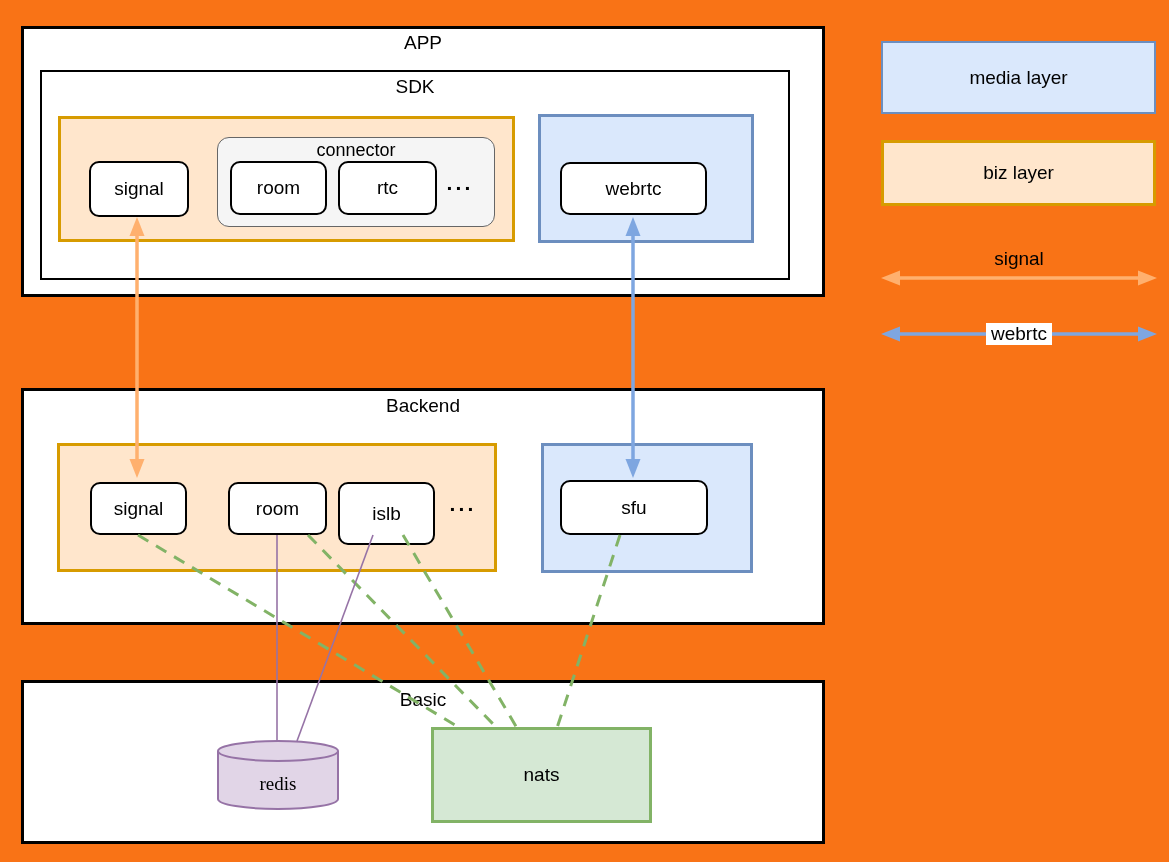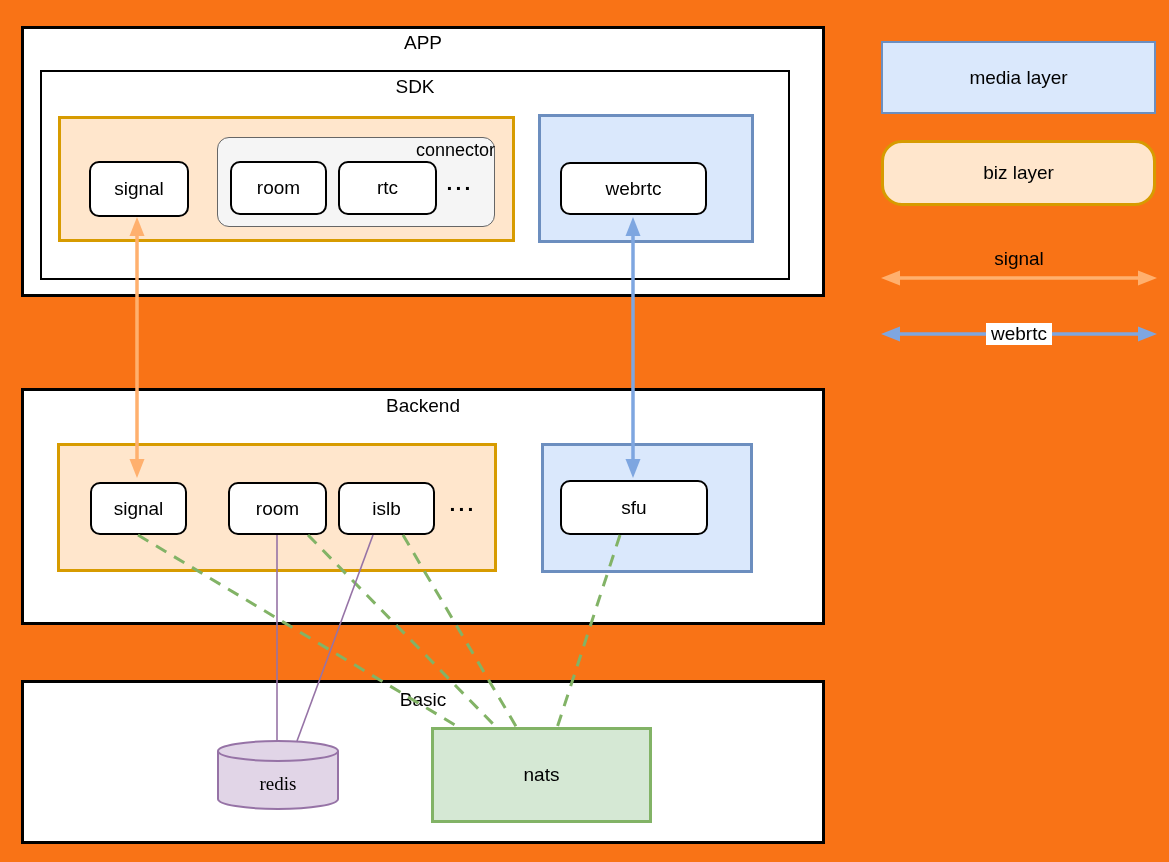--- a/index.html
+++ b/index.html
@@ -39,55 +39,55 @@
   <div class="abs frame" style="left:21px;top:26px;width:804px;height:271px;"></div>
   <div class="abs title" style="left:21px;top:31px;width:804px;">APP</div>
 
   <div class="abs frame thin" style="left:40px;top:70px;width:750px;height:210px;"></div>
   <div class="abs title" style="left:40px;top:75px;width:750px;">SDK</div>
 
   <div class="abs biz-box" style="left:58px;top:116px;width:457px;height:126px;"></div>
   <div class="abs node" style="left:89px;top:161px;width:100px;height:56px;">signal</div>
 
   <div class="abs connector-box" style="left:217px;top:137px;width:278px;height:90px;"></div>
-  <div class="abs title" style="left:217px;top:139px;width:278px;font-size:18px;line-height:22px;text-align:right;">connector</div>
+  <div class="abs title" style="left:217px;top:139px;width:278px;font-size:18px;line-height:22px;">connector</div>
   <div class="abs node" style="left:230px;top:161px;width:97px;height:54px;">room</div>
   <div class="abs node" style="left:338px;top:161px;width:99px;height:54px;">rtc</div>
   <div class="abs ellipsis" style="left:432px;top:161px;width:56px;height:54px;">···</div>
 
   <div class="abs media-box" style="left:538px;top:114px;width:216px;height:129px;"></div>
   <div class="abs node" style="left:560px;top:162px;width:147px;height:53px;">webrtc</div>
 
   <div class="abs frame" style="left:21px;top:388px;width:804px;height:237px;"></div>
   <div class="abs title" style="left:21px;top:394px;width:804px;">Backend</div>
 
   <div class="abs biz-box" style="left:57px;top:443px;width:440px;height:129px;"></div>
   <div class="abs node" style="left:90px;top:482px;width:97px;height:53px;">signal</div>
   <div class="abs node" style="left:228px;top:482px;width:99px;height:53px;">room</div>
-  <div class="abs node" style="left:338px;top:482px;width:97px;height:53px;">islb</div>
+  <div class="abs node" style="left:338px;top:482px;width:97px;height:63px;">islb</div>
   <div class="abs ellipsis" style="left:435px;top:482px;width:56px;height:53px;">···</div>
 
   <div class="abs media-box" style="left:541px;top:443px;width:212px;height:130px;"></div>
   <div class="abs node" style="left:560px;top:480px;width:148px;height:55px;">sfu</div>
 
   <div class="abs frame" style="left:21px;top:680px;width:804px;height:164px;"></div>
   <div class="abs title" style="left:21px;top:688px;width:804px;">Basic</div>
 
   <div class="abs" style="left:217px;top:740px;width:122px;height:70px;">
     <svg width="122" height="70" viewBox="0 0 122 70">
       <path class="cyl" d="M1,11 L1,59 A60,10 0 0 0 121,59 L121,11"></path>
       <ellipse class="cyl" cx="61" cy="11" rx="60" ry="10"></ellipse>
     </svg>
   </div>
   <div class="abs legend-label" style="left:217px;top:768px;width:122px;height:32px;font-family:Liberation Serif, serif;">redis</div>
 
   <div class="abs green-node" style="left:431px;top:727px;width:221px;height:96px;">nats</div>
 
   <div class="abs media-box thin legend-label" style="left:881px;top:41px;width:275px;height:73px;">media layer</div>
-  <div class="abs biz-box legend-label" style="left:881px;top:140px;width:275px;height:66px;border-radius:21px;">biz layer</div>
+  <div class="abs biz-box legend-label" style="left:881px;top:140px;width:275px;height:66px;">biz layer</div>
   <div class="abs legend-label" style="left:881px;top:248px;width:276px;height:22px;">signal</div>
   <div class="abs legend-label lbl-over" style="left:881px;top:323px;width:276px;height:22px;">
     <span class="bg">webrtc</span>
   </div>
 
   <svg class="overlay" width="1169" height="862" viewBox="0 0 1169 862">
 
     <line class="arrow-orange" x1="137" y1="233" x2="137" y2="462"></line>
     <polygon class="head-orange" points="137,217 129.5,236 144.5,236"></polygon>
     <polygon class="head-orange" points="137,478 129.5,459 144.5,459"></polygon>

